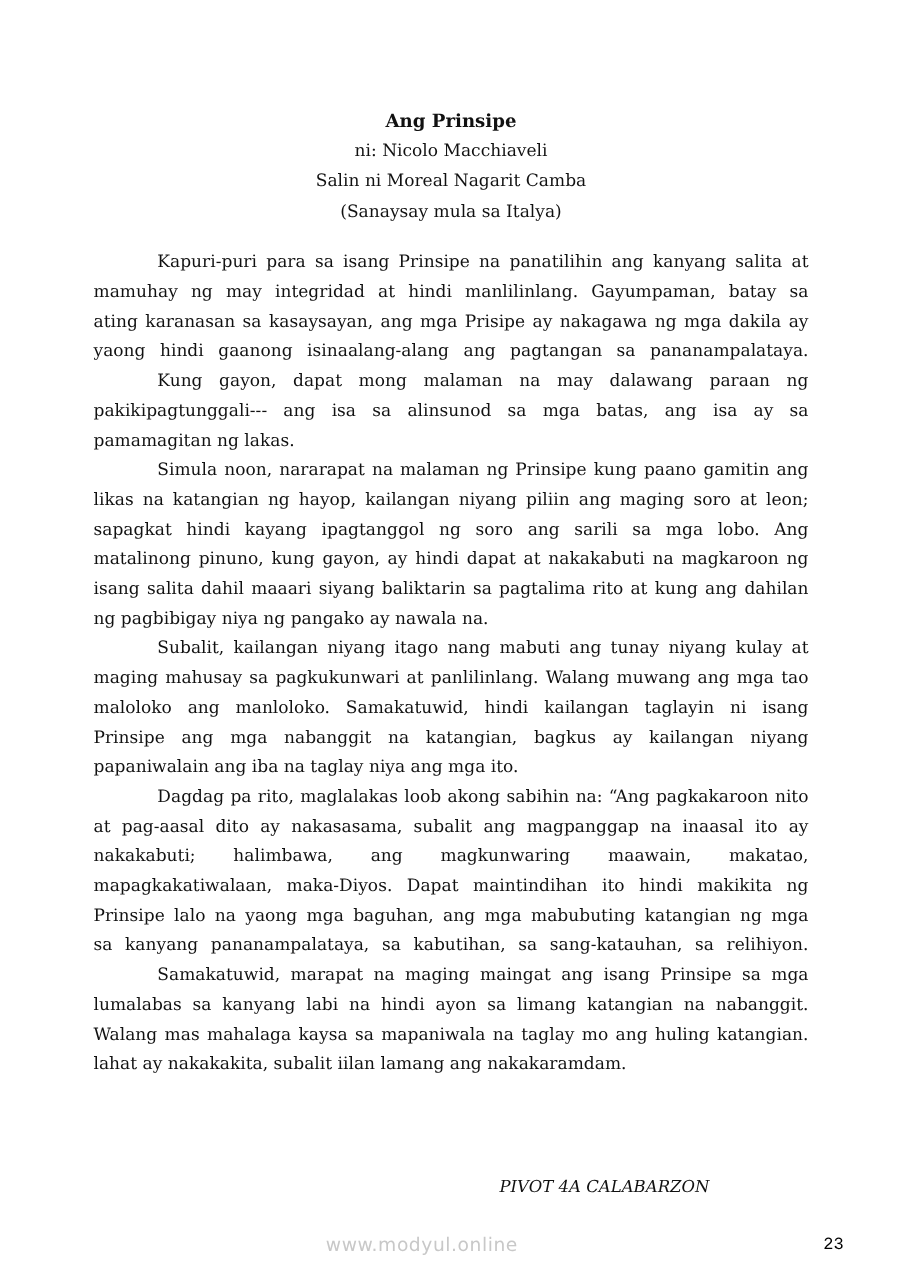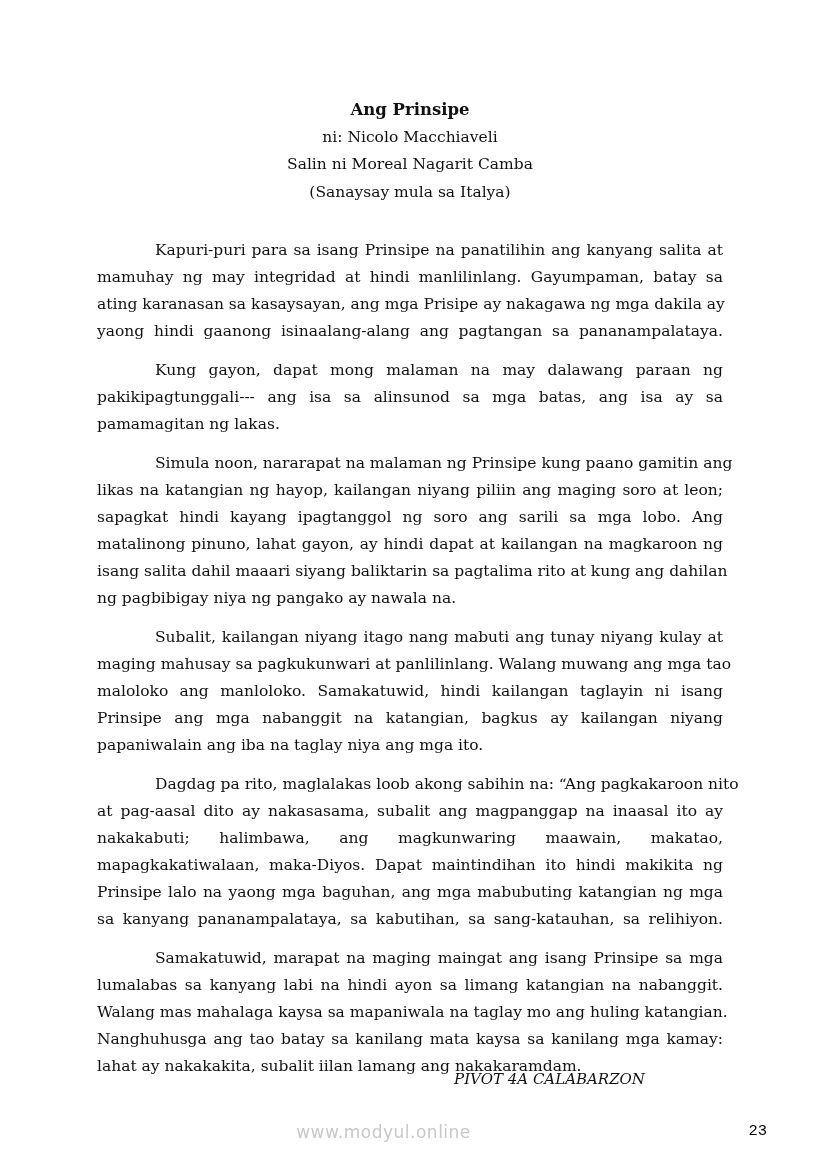--- a/index.html
+++ b/index.html
@@ -32,21 +32,21 @@
     font-size: 16.5px;
     font-weight: bold;
   }
   .doc-body {
     position: absolute;
     top: 225px;
     left: 85px;
     width: 650px;
     font-size: 15.5px;
   }
-  .paragraph { margin: 12px; padding: 0; }
+  .paragraph { margin: 0; padding: 0; }
   .line {
     height: 27px;
     line-height: 27px;
     text-align: justify;
     text-align-last: justify;
     white-space: nowrap;
     overflow: visible;
   }
   .line.indent { text-indent: 58px; }
   .line.no-stretch { text-align-last: left; }
@@ -106,21 +106,21 @@
       </div>
       <div class="paragraph">
         <div class="line indent">Kung gayon, dapat mong malaman na may dalawang paraan ng</div>
         <div class="line">pakikipagtunggali--- ang isa sa alinsunod sa mga batas, ang isa ay sa</div>
         <div class="line no-stretch">pamamagitan ng lakas.</div>
       </div>
       <div class="paragraph">
         <div class="line indent">Simula noon, nararapat na malaman ng Prinsipe kung paano gamitin ang</div>
         <div class="line">likas na katangian ng hayop, kailangan niyang piliin ang maging soro at leon;</div>
         <div class="line">sapagkat hindi kayang ipagtanggol ng soro ang sarili sa mga lobo. Ang</div>
-        <div class="line">matalinong pinuno, lahat gayon, ay hindi dapat at kailangan na magkaroon ng</div>
+        <div class="line">matalinong pinuno, kung gayon, ay hindi dapat at nakakabuti na magkaroon ng</div>
         <div class="line">isang salita dahil maaari siyang baliktarin sa pagtalima rito at kung ang dahilan</div>
         <div class="line no-stretch">ng pagbibigay niya ng pangako ay nawala na.</div>
       </div>
       <div class="paragraph">
         <div class="line indent">Subalit, kailangan niyang itago nang mabuti ang tunay niyang kulay at</div>
         <div class="line">maging mahusay sa pagkukunwari at panlilinlang. Walang muwang ang mga tao</div>
         <div class="line">maloloko ang manloloko. Samakatuwid, hindi kailangan taglayin ni isang</div>
         <div class="line">Prinsipe ang mga nabanggit na katangian, bagkus ay kailangan niyang</div>
         <div class="line no-stretch">papaniwalain ang iba na taglay niya ang mga ito.</div>
       </div>
@@ -129,21 +129,20 @@
         <div class="line">at pag-aasal dito ay nakasasama, subalit ang magpanggap na inaasal ito ay</div>
         <div class="line">nakakabuti; halimbawa, ang magkunwaring maawain, makatao,</div>
         <div class="line">mapagkakatiwalaan, maka-Diyos. Dapat maintindihan ito hindi makikita ng</div>
         <div class="line">Prinsipe lalo na yaong mga baguhan, ang mga mabubuting katangian ng mga</div>
         <div class="line">sa kanyang pananampalataya, sa kabutihan, sa sang-katauhan, sa relihiyon.</div>
       </div>
       <div class="paragraph">
         <div class="line indent">Samakatuwid, marapat na maging maingat ang isang Prinsipe sa mga</div>
         <div class="line">lumalabas sa kanyang labi na hindi ayon sa limang katangian na nabanggit.</div>
         <div class="line">Walang mas mahalaga kaysa sa mapaniwala na taglay mo ang huling katangian.</div>
-        <div class="line">Nanghuhusga ang tao batay sa kanilang mata kaysa sa kanilang mga kamay:</div>
         <div class="line no-stretch">lahat ay nakakakita, subalit iilan lamang ang nakakaramdam.</div>
       </div>
     </main>
 
   <div class="attribution">PIVOT 4A CALABARZON</div>
 
   <div class="watermark">www.modyul.online</div>
 
   <div class="pagenum">23</div>
 

